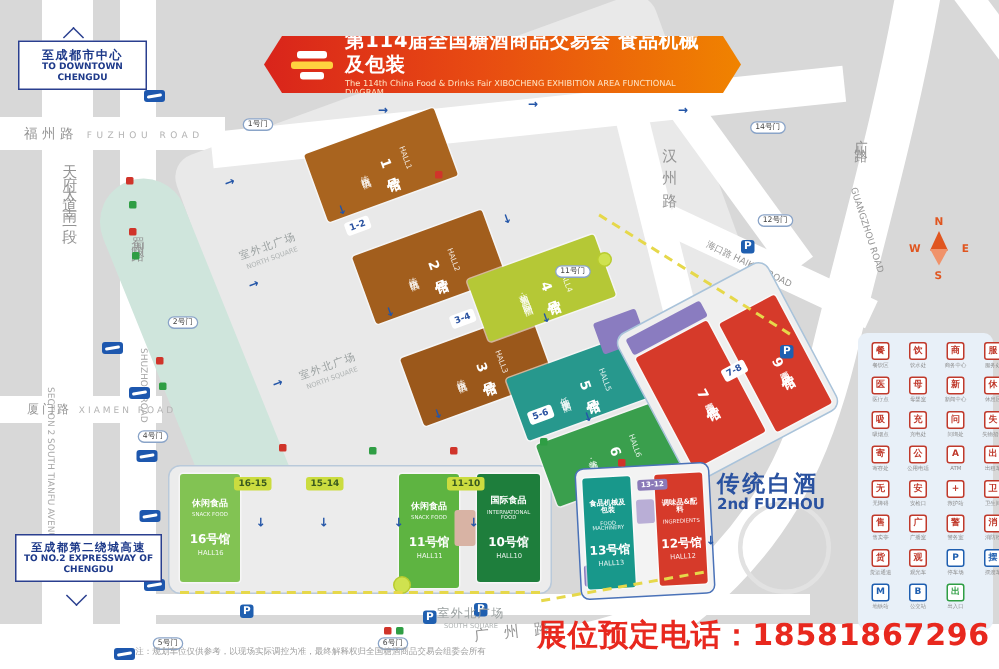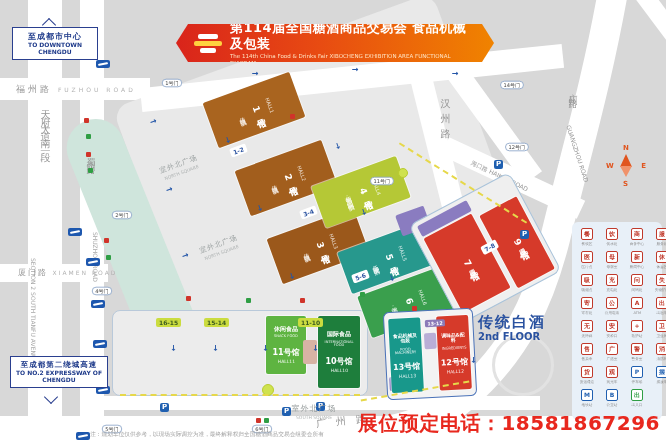--- a/index.html
+++ b/index.html
@@ -205,21 +205,27 @@
       <span class="vt num" style="font-weight:bold;font-size:9px;">7号馆</span>
       <span class="vt cat" style="font-size:6px;opacity:.9;">全国名酒</span>
     </div>
     <div class="hall slab" style="left: 66px; top: 24px; width: 42px; height: 82px; position: absolute; background: rgb(214, 58, 42);">
       <span class="vt num" style="font-weight:bold;font-size:9px;">9号馆</span>
       <span class="vt cat" style="font-size:6px;opacity:.9;">全国名酒</span>
     </div>
     <div class="conn white" style="left:52px;top:52px;transform:none;">7-8</div>
   </div>
 
-  <div class="hall south" style="left: 266px; top: 316px; width: 40px; height: 58px; background: rgb(94, 180, 65);">
+  <div class="hall south" style="left: 120px; top: 316px; width: 40px; height: 72px; background: rgb(130, 195, 83);">
+    <span class="s-cat">休闲食品</span>
+      <span class="s-caten">SNACK FOOD</span>
+    <span class="s-num">16号馆</span>
+      <span class="s-hall">HALL16</span>
+  </div>
+  <div class="hall south" style="left: 266px; top: 316px; width: 40px; height: 76px; background: rgb(94, 180, 65);">
     <span class="s-cat">休闲食品</span>
       <span class="s-caten">SNACK FOOD</span>
     <span class="s-num">11号馆</span>
       <span class="s-hall">HALL11</span>
   </div>
   <div class="hall south" style="left: 318px; top: 316px; width: 42px; height: 72px; background: rgb(30, 126, 60);">
     <span class="s-cat">国际食品</span>
       <span class="s-caten">INTERNATIONAL FOOD</span>
     <span class="s-num">10号馆</span>
       <span class="s-hall">HALL10</span>
@@ -238,21 +244,21 @@
     <div class="featstrip" style="left:2px;top:64px;width:13px;height:14px;"></div>
     <div class="hall south" style="left: 52px; top: 6px; width: 32px; height: 74px; position: absolute; background: rgb(214, 58, 42);">
       <span class="s-cat" style="font-size:6px;transform:scale(.8);">调味品&amp;配料</span>
       <span class="s-caten">INGREDIENTS</span>
       <span class="s-num" style="margin-top:6px;">12号馆</span>
       <span class="s-hall">HALL12</span>
     </div>
   </div>
   <div class="floor2">
     <div class="zh">传统白酒</div>
-    <div class="en">2nd FLOOR</div>
+    <div class="en">2nd FUZHOU</div>
   </div>
 
   <div class="conn white" style="left:230px;top:146px;">1-2</div>
   <div class="conn white" style="left:300px;top:208px;">3-4</div>
   <div class="conn white" style="left:352px;top:272px;">5-6</div>
   <div class="conn lime" style="left:156px;top:318px;">16-15</div>
   <div class="conn lime" style="left:204px;top:318px;">15-14</div>
   <div class="conn lime" style="left:298px;top:318px;">11-10</div>
 
   <div class="gate" style="left:160px;top:78px;">1号门</div>

